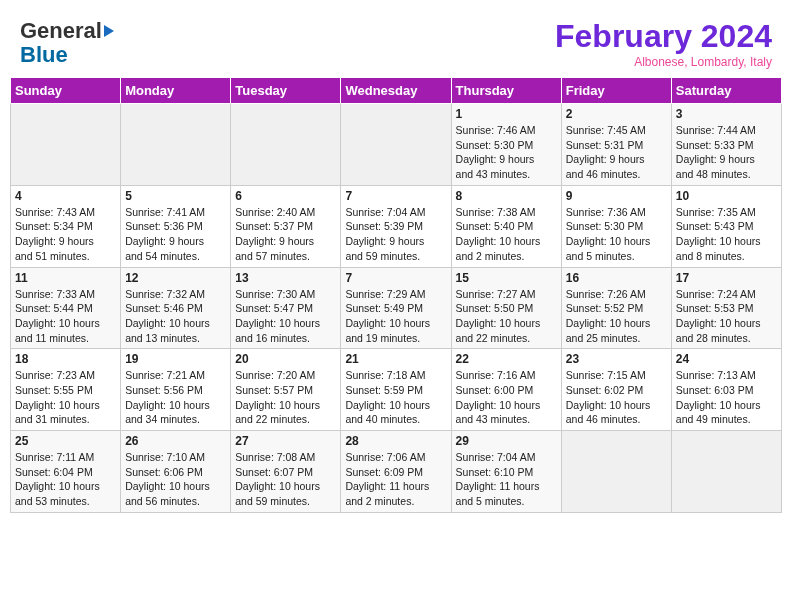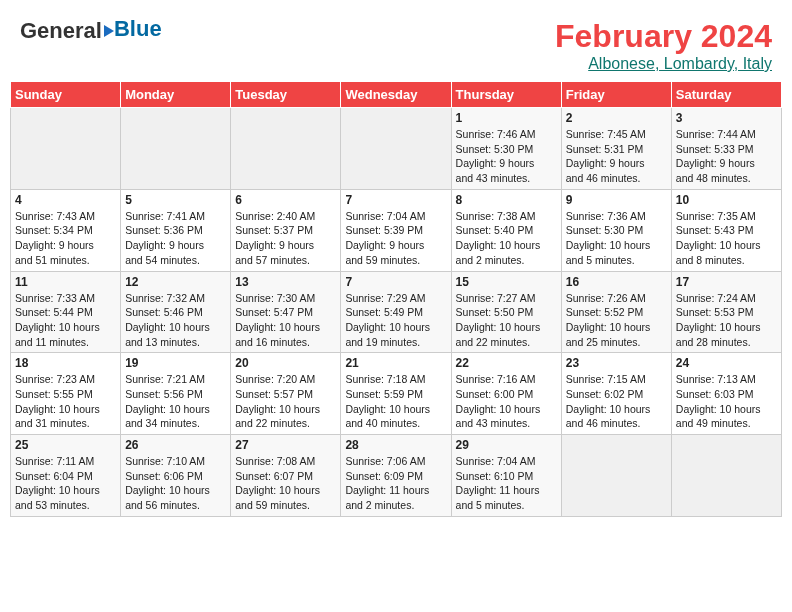--- a/index.html
+++ b/index.html
@@ -15,34 +15,33 @@
       justify-content: space-between;
       align-items: flex-start;
       padding: 8px 10px 4px 10px;
     }
     .title-area {
       text-align: right;
     }
     .month-title {
       font-size: 32px;
       font-weight: bold;
-      color: #ef4444;
+      color: #6d28d9;
     }
     .location-title {
-      font-size: 16px;
-      color: #0f766e;
-      text-decoration: underline;
+      font-size: 12px;
+      color: #ec4899;
     }
     .calendar {
       width: 100%;
       border-collapse: collapse;
       margin-top: 4px;
     }
     .calendar th {
-      background: #ef4444;
+      background: #a21caf;
       color: #fff;
       font-size: 13px;
       font-weight: bold;
       padding: 5px 4px;
       text-align: left;
       border: 1px solid #fff;
     }
     .calendar td {
       border: 1px solid #ccc;
       vertical-align: top;
@@ -68,20 +67,21 @@
     .cell-content {
       font-size: 10.5px;
       line-height: 1.4;
     }
     .empty-cell {
       background: #f0f0f0 !important;
     }
     
     .logo-wrap {
       display: flex;
+      flex-direction: column;
       align-items: flex-start;
     }
     .logo-line1 {
       display: flex;
       align-items: center;
     }
     .logo-arrow {
       display: inline-block;
       width: 0;
       height: 0;

